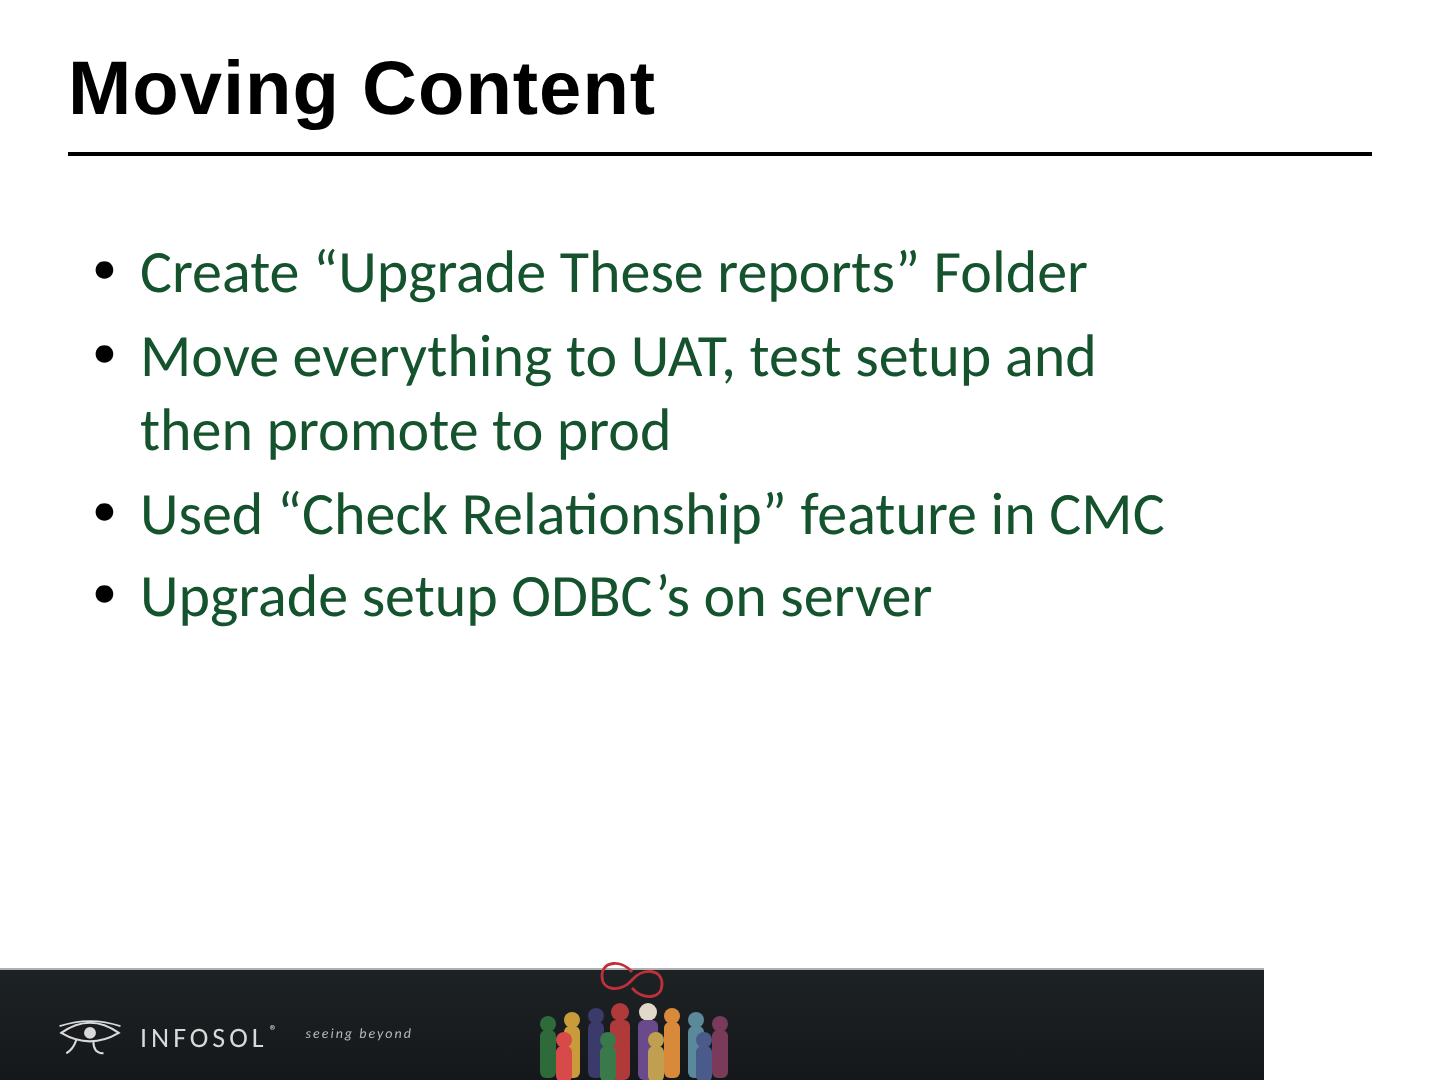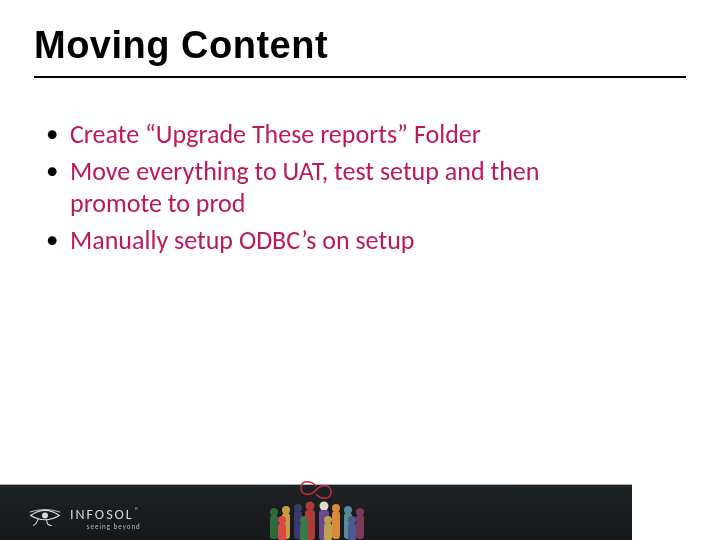--- a/index.html
+++ b/index.html
@@ -43,24 +43,24 @@
     right: 40px;
   }
   ul.bullets {
     list-style: none;
     margin: 0;
     padding: 0;
   }
   ul.bullets li {
     position: relative;
     padding-left: 28px;
-    font-size: 26px;
+    font-size: 30px;
     line-height: 1.25;
     margin-bottom: 4px;
-    color: #be185d;
+    color: #14532d;
   }
   ul.bullets li::before {
     content: "•";
     position: absolute;
     left: 4px;
     top: 0;
     font-size: 25px;
     color: #000000;
   }
   .footer {
@@ -88,37 +88,37 @@
     color: #d9d9d9;
   }
   .eye-icon {
     width: 34px;
     height: 22px;
     margin-right: 8px;
     position: relative;
   }
   .logo-text {
     display: flex;
-    flex-direction: column;
+    flex-direction: row;
     line-height: 1;
-    align-items: flex-end;
   }
   .logo-main {
     font-size: 14px;
     letter-spacing: 2px;
     font-weight: 400;
     color: #d9d9d9;
   }
   .logo-reg {
     font-size: 8px;
     vertical-align: super;
     margin-left: 1px;
   }
   .logo-tag {
     font-size: 7px;
+    font-style: italic;
     letter-spacing: 1px;
     color: #b8b8b8;
     margin-top: 1px;
     padding-left: 12px;
   }
   .crowd-icon {
     position: absolute;
     left: 50%;
     transform: translateX(-50%);
     bottom: 0;
@@ -131,21 +131,22 @@
 
 <div class="slide">
 
   <div class="title">Moving Content</div>
   <div class="title-underline"></div>
 
   <div class="content">
     <ul class="bullets">
       <li>Create “Upgrade These reports” Folder</li>
       <li>Move everything to UAT, test setup and then promote to prod</li>
-      <li>Manually setup ODBC’s on setup</li>
+      <li>Used “Check Relationship” feature in CMC</li>
+      <li>Upgrade setup ODBC’s on server</li>
     </ul>
   </div>
 
   <div class="footer">
     <div class="footer-top-line"></div>
 
     <div class="logo-block">
       <span class="eye-icon">
         <svg viewBox="0 0 40 26" width="34" height="22">
           <path d="M3 10 Q20 -2 37 10 Q20 20 3 10 Z" fill="none" stroke="#d9d9d9" stroke-width="1.2"></path>

